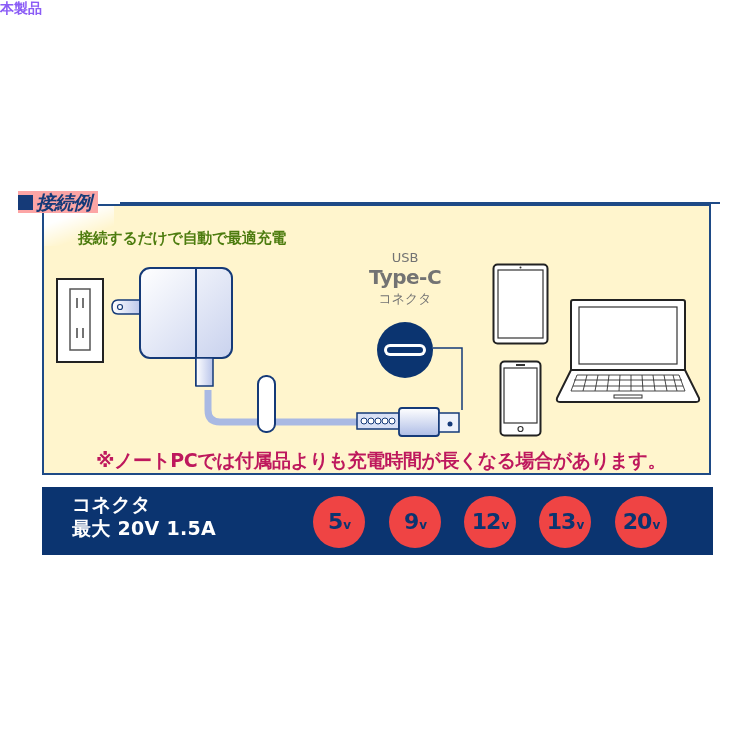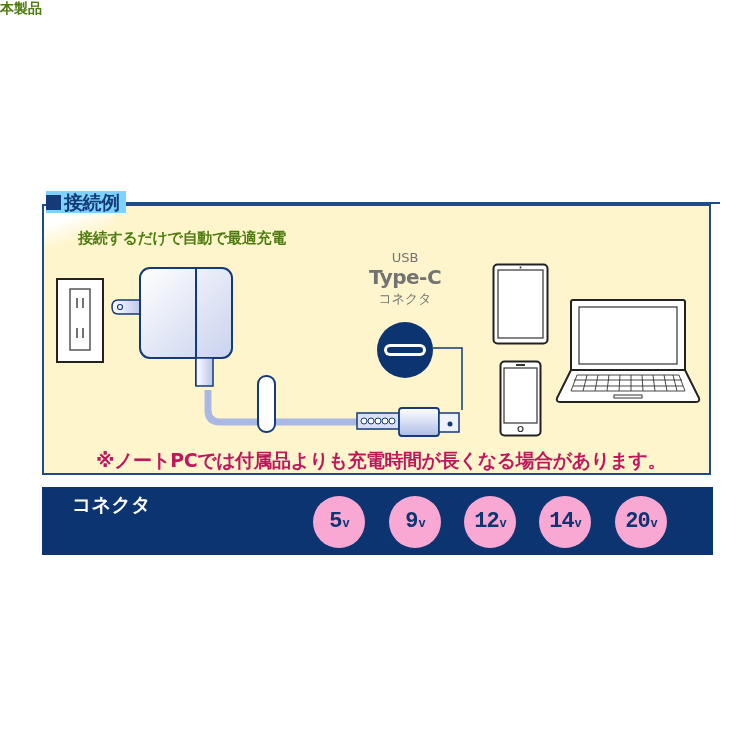--- a/index.html
+++ b/index.html
@@ -1,35 +1,35 @@
 <!DOCTYPE html>
 <html><head>
 <meta charset="utf-8">
 <style>
   html, body { margin:0; padding:0; }
   body { width:750px; height:750px; background:#ffffff; position:relative; overflow:hidden;
          font-family:"DejaVu Sans", sans-serif; }
-  .section-title { position:absolute; left:46px; top:191px; font-size:19px; font-weight:bold; color:#153a78;
-                   background:#7dd3fc; padding-right:6px; line-height:22px; z-index:2; letter-spacing:-0.5px; }
+  .section-title { position:absolute; left:18px; top:191px; font-size:19px; font-weight:bold; color:#153a78;
+                   background:#fca5a5; padding-right:6px; line-height:22px; z-index:2; letter-spacing:-0.5px;font-style:italic; }
   .section-title .sq { display:inline-block; width:15px; height:15px; background:#153a78; margin-right:3px; vertical-align:-1px; }
   .yellow-box { position:absolute; left:42px; top:204px; width:669px; height:271px; background:#fff5cd;
                 border:2px solid #1e4a86; box-sizing:border-box; border-width:2px 2px 2px 2px; }
   .yellow-box .fade { position:absolute; left:0; top:0; width:70px; height:40px;
                 background:linear-gradient(160deg,#ffffff 30%, rgba(255,245,205,0) 70%); }
   .headline { position:absolute; left:78px; top:229px; font-size:15px; font-weight:bold; color:#4d7c0f; letter-spacing:-0.3px; }
   .label { position:absolute; color:#737373; }
   .usb { left:380px; top:250px; font-size:13px; width:50px; text-align:center; }
   .typec { left:360px; top:265px; font-size:20px; font-weight:bold; width:90px; text-align:center; letter-spacing:-0.5px; }
   .connector-label { left:365px; top:290px; font-size:13px; width:80px; text-align:center; }
-  .product-label { left:257px; top:332px; font-size:14px; font-weight:bold; color:#4d7c0f; }
+  .product-label { left:257px; top:332px; font-size:14px; font-weight:bold; color:#8b5cf6; }
   .note { position:absolute; left:96px; top:448px; font-size:19px; color:#be185d; font-weight:bold; letter-spacing:-0.5px; }
   .navy-box { position:absolute; left:42px; top:487px; width:671px; height:68px; background:#0b3470; }
   .volt-title { position:absolute; left:72px; top:492px; color:#fff; font-size:19px; line-height:24px; font-weight:bold; letter-spacing:0.3px; }
-  .badge { position:absolute; top:496px; width:52px; height:52px; border-radius:50%; background:#f9a8d4;
-           color:#0b3470; text-align:center; line-height:52px; font-weight:bold; font-size:22px; letter-spacing:-1px;font-family:Liberation Mono, monospace; }
+  .badge { position:absolute; top:496px; width:52px; height:52px; border-radius:50%; background:#ef4444;
+           color:#0b3470; text-align:center; line-height:52px; font-weight:bold; font-size:22px; letter-spacing:-1px; }
   .badge .unit { font-size:12px; font-weight:bold; margin-left:1px; }
   svg { position:absolute; }
 </style>
 </head>
 <body>
 
 <div class="yellow-box">
   <div class="fade"></div>
 </div>
 
@@ -137,19 +137,20 @@
     <line x1="118" y1="77" x2="122" y2="93"></line>
   </g>
   <rect x="59" y="97" width="28" height="3" fill="#fff" stroke="#333" stroke-width="1"></rect>
 </svg>
 
 <div class="note">※ノートPCでは付属品よりも充電時間が長くなる場合があります。</div>
 
 <div class="navy-box"></div>
 <div class="volt-title">
   <div>コネクタ</div>
+  <div>最大 20V 1.5A</div>
 </div>
 
 <div class="badge" style="left:313px;"><span>5</span><span class="unit">v</span></div>
 <div class="badge" style="left:389px;"><span>9</span><span class="unit">v</span></div>
 <div class="badge" style="left:464px;"><span>12</span><span class="unit">v</span></div>
-<div class="badge" style="left:539px;"><span>14</span><span class="unit">v</span></div>
+<div class="badge" style="left:539px;"><span>13</span><span class="unit">v</span></div>
 <div class="badge" style="left:615px;"><span>20</span><span class="unit">v</span></div>
 
 </body></html>

